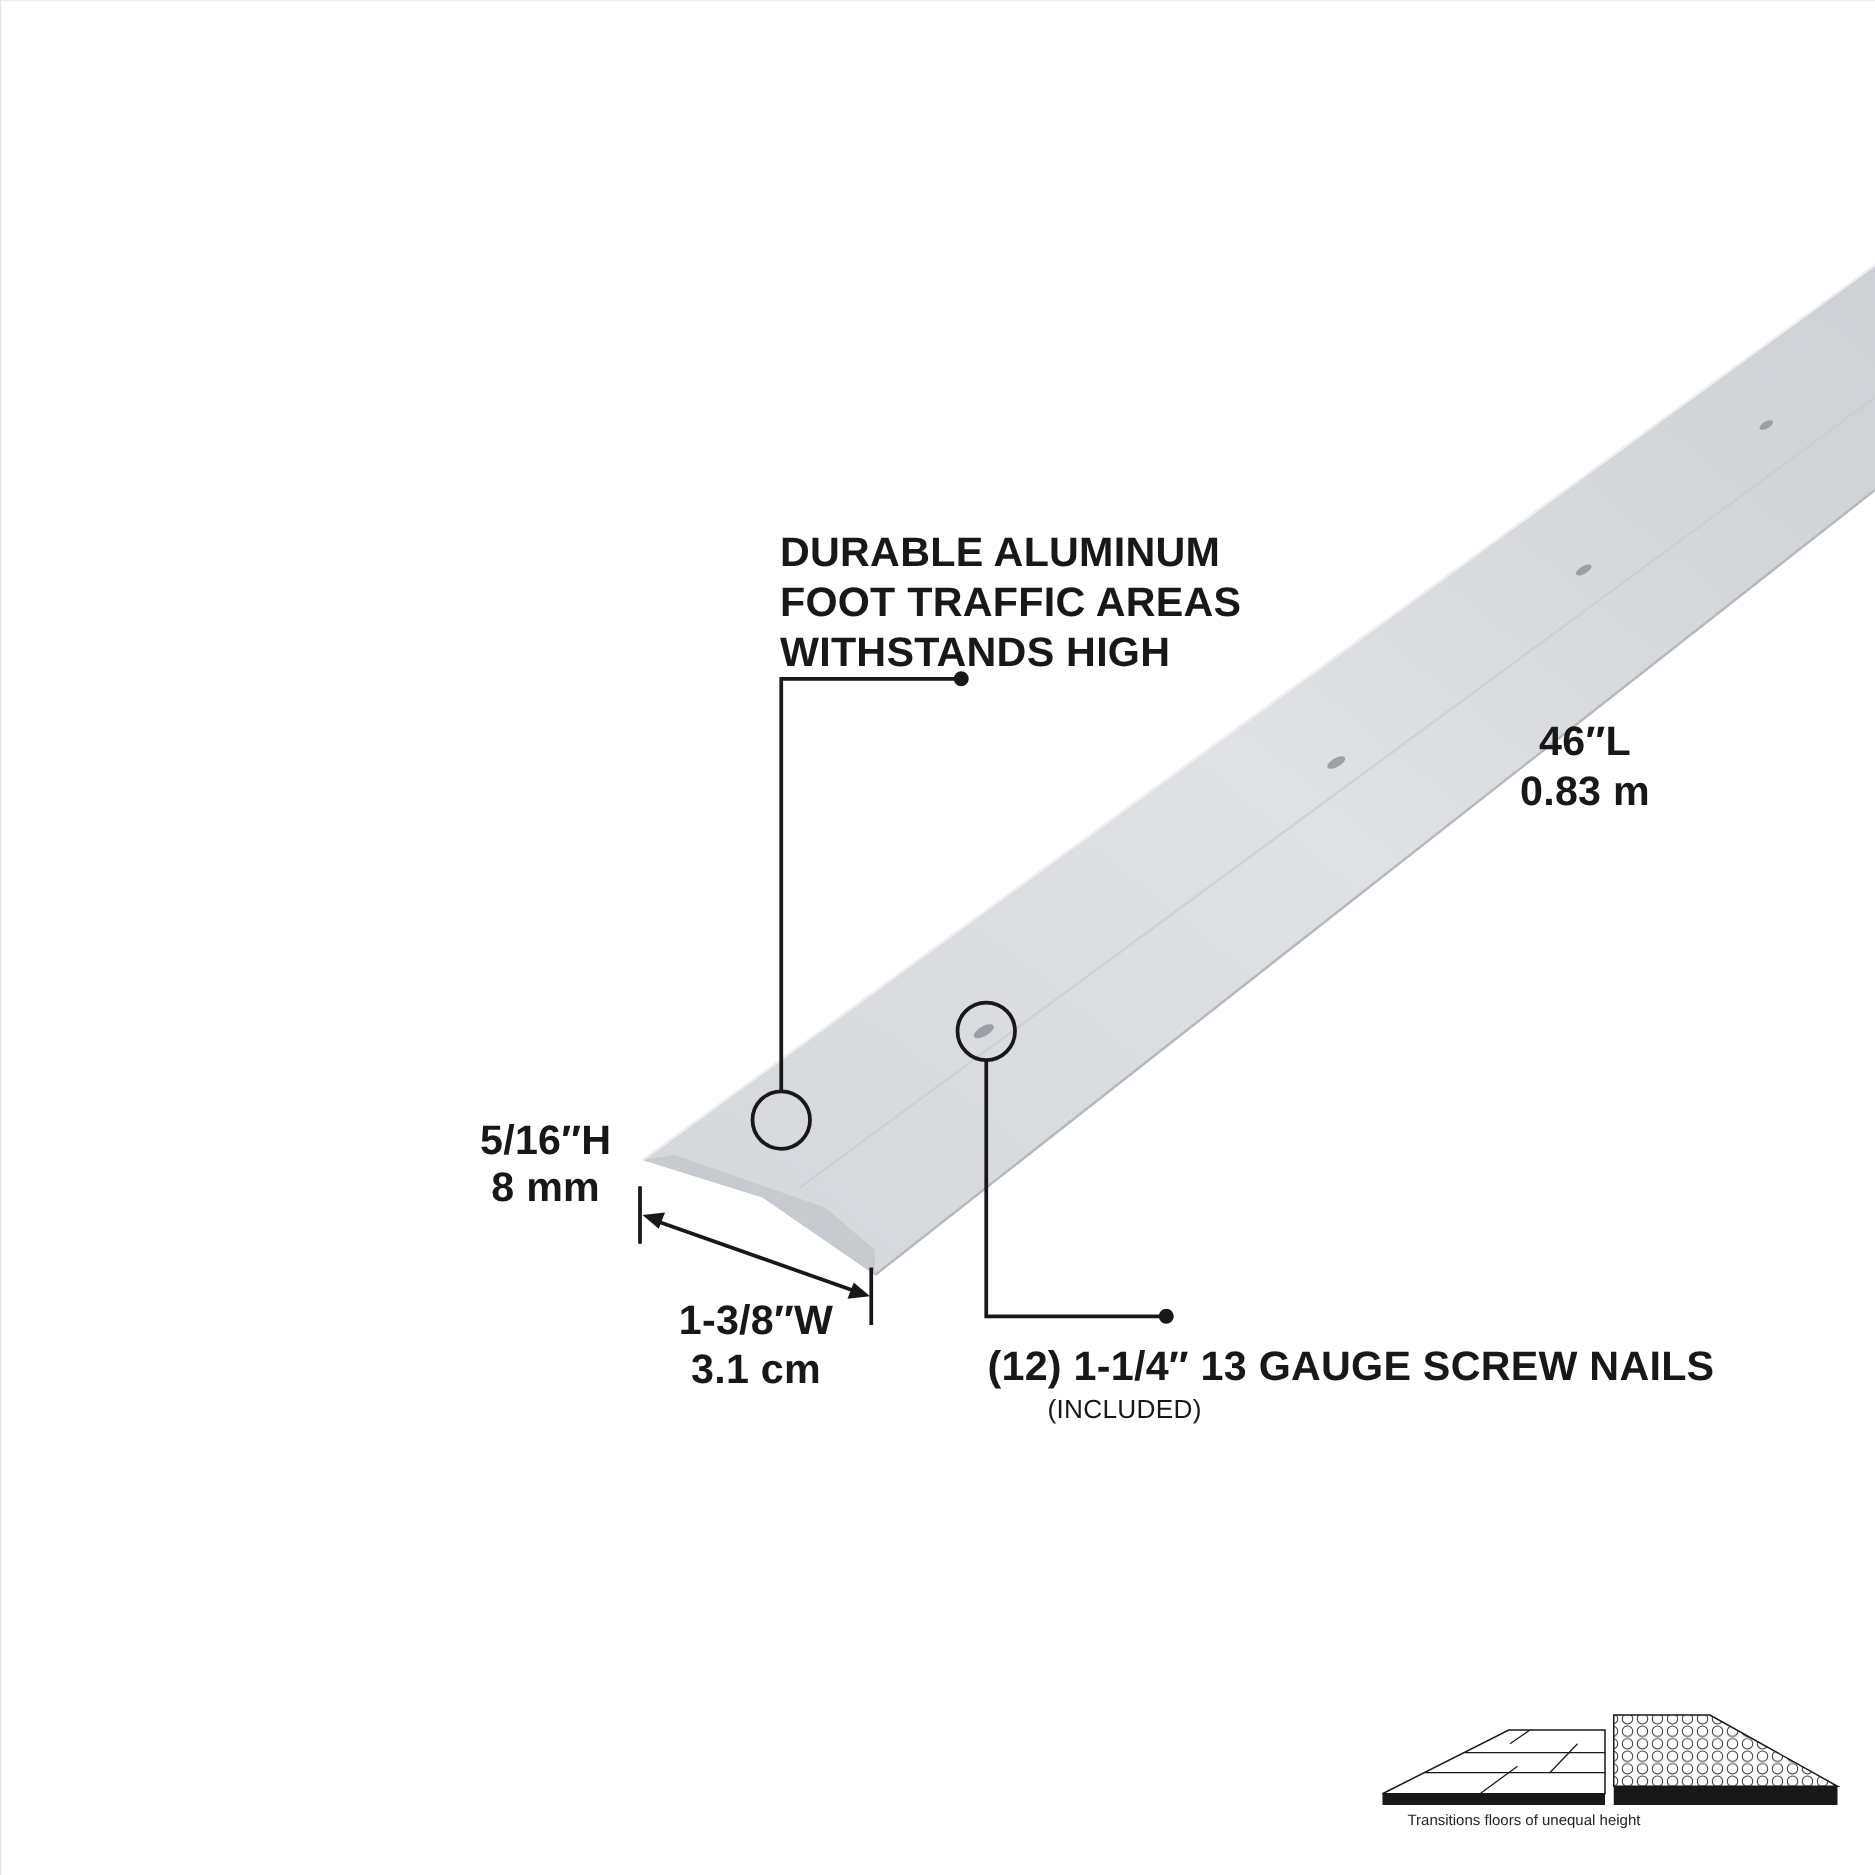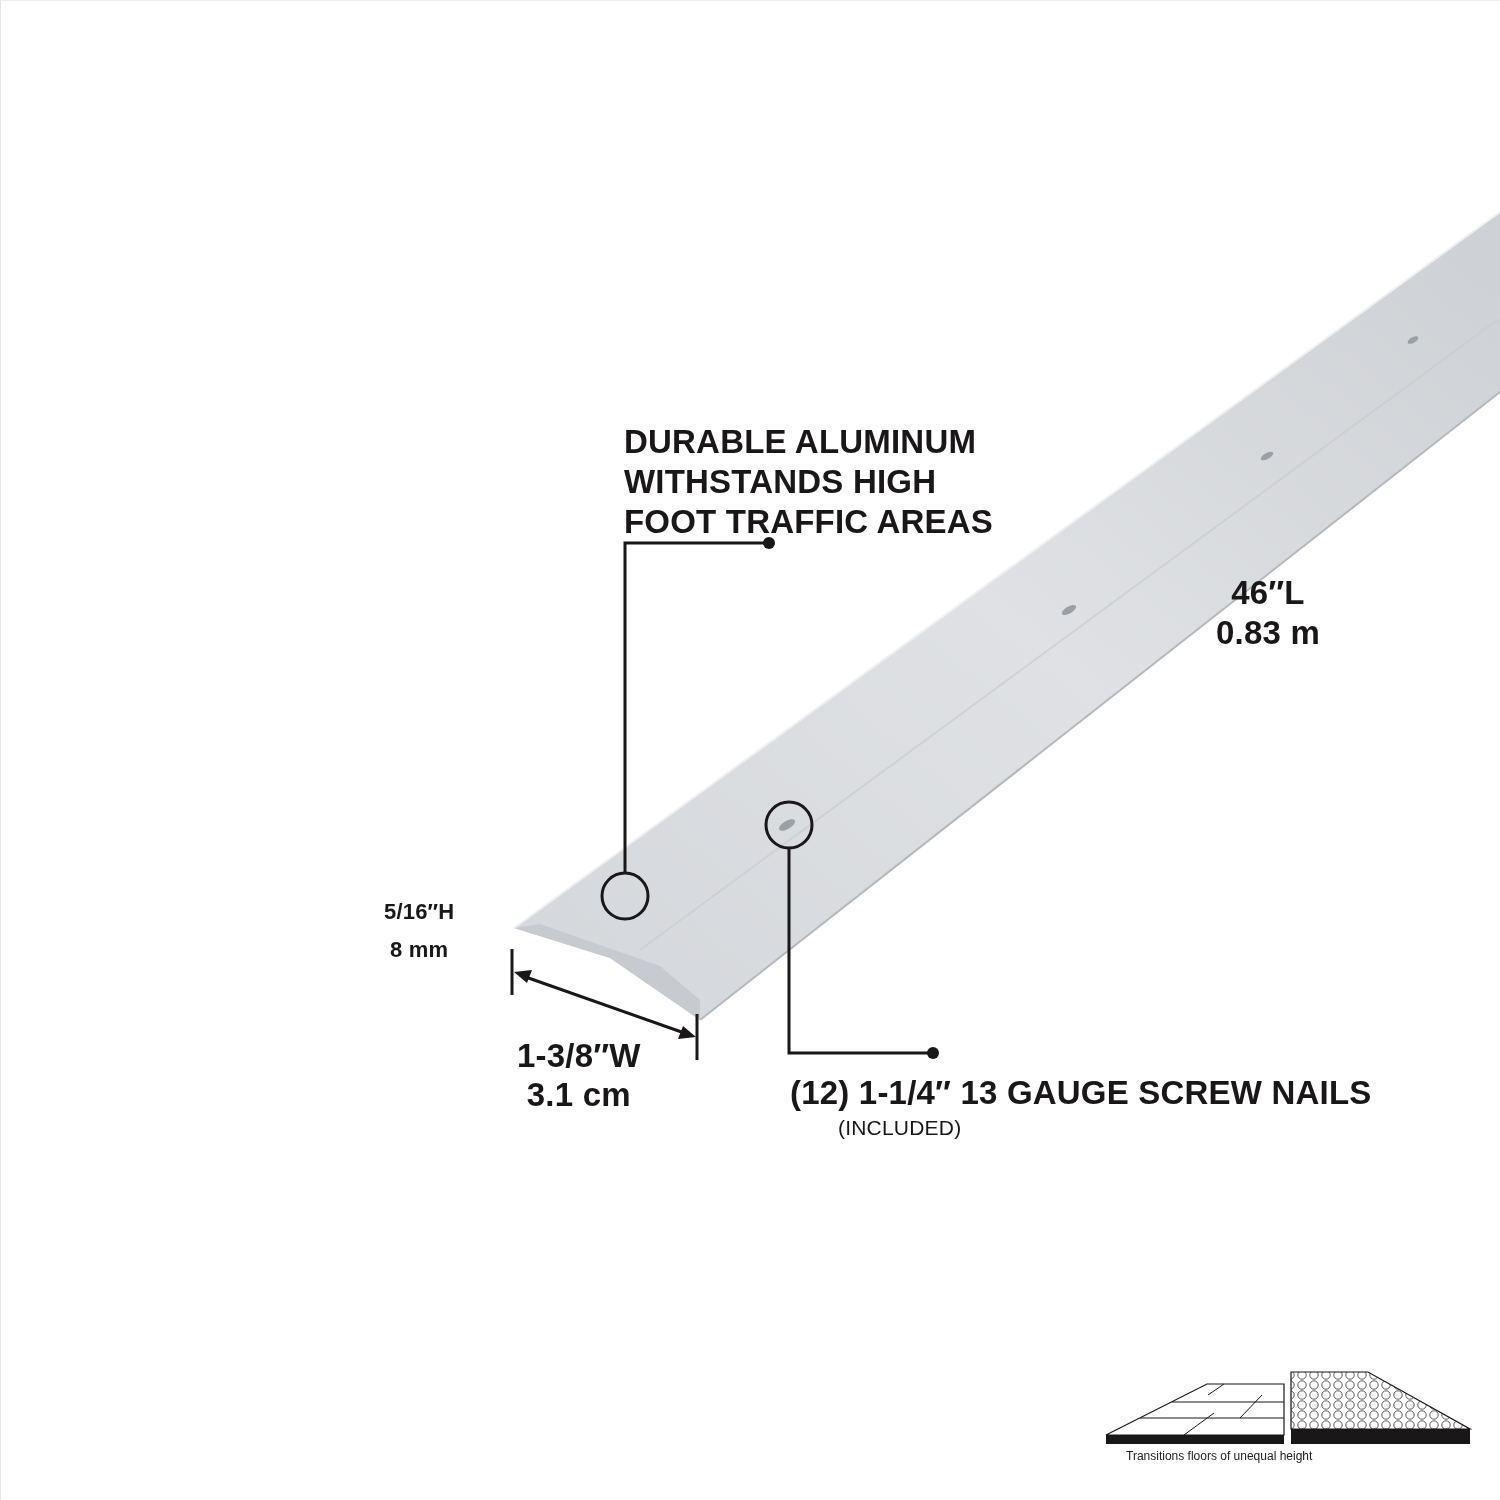--- a/index.html
+++ b/index.html
@@ -2,22 +2,22 @@
 <html><head>
 <meta charset="utf-8">
 <style>
   html, body { margin: 0; padding: 0; background: #ffffff; }
   body { width: 1500px; height: 1500px; position: relative; overflow: hidden; font-family: "Liberation Sans", "DejaVu Sans", sans-serif; color: #1a1718; }
   .frame { position: absolute; left: 0; top: 0; width: 1500px; height: 1500px; border-left: 1px solid #e6e6e6; border-top: 1px solid #eeeeee; box-sizing: border-box; }
   svg.art { position: absolute; left: 0; top: 0; }
   .label { position: absolute; font-weight: bold; letter-spacing: 0.2px; line-height: 40px; font-size: 33px; text-transform: none; }
   .callout-top { left: 624px; top: 422px; }
   .length { left: 1216px; top: 573px; text-align: center; font-weight: bold; font-size: 33px; line-height: 40px; }
-  .height { left: 384px; top: 893px; text-align: center; font-size: 22px; line-height: 38px; }
-  .width { left: 517px; top: 1036px; text-align: center; font-size: 33px; line-height: 39px; }
+  .height { left: 384px; top: 893px; text-align: center; font-size: 33px; line-height: 38px; }
+  .width { left: 543px; top: 1036px; text-align: center; font-size: 33px; line-height: 39px; }
   .callout-bottom { left: 790px; top: 1072px; font-size: 33px; line-height: 41px; }
   .callout-bottom .small { font-size: 21px; font-weight: normal; line-height: 30px; display: block; margin-left: 48px; }
   .caption { position: absolute; left: 1126px; top: 1449px; font-size: 12px; font-weight: normal; color: #222; }
   .line { display: block; white-space: nowrap; }
 </style>
 </head>
 <body>
 
 <div class="frame"></div>
 
@@ -76,22 +76,22 @@
     <line x1="1184" y1="1435" x2="1214" y2="1413" stroke="#1a1718" stroke-width="1"></line>
     <line x1="1240" y1="1418" x2="1262" y2="1395" stroke="#1a1718" stroke-width="1"></line>
     <line x1="1208" y1="1395" x2="1224" y2="1384" stroke="#1a1718" stroke-width="1"></line>
     <polygon points="1291,1372 1368,1372 1470,1429 1291,1429" fill="url(#hex)" stroke="#1a1718" stroke-width="1.2"></polygon>
     <rect x="1291" y="1429" width="179" height="15" fill="#1a1718"></rect>
   </g>
 </svg>
 
 <div class="label callout-top">
   <span class="line">DURABLE ALUMINUM</span>
+  <span class="line">FOOT TRAFFIC AREAS</span>
   <span class="line">WITHSTANDS HIGH</span>
-  <span class="line">FOOT TRAFFIC AREAS</span>
 </div>
 
 <div class="label length">
   <span class="line">46″L</span>
   <span class="line">0.83 m</span>
 </div>
 
 <div class="label height">
   <span class="line">5/16″H</span>
   <span class="line">8 mm</span>

